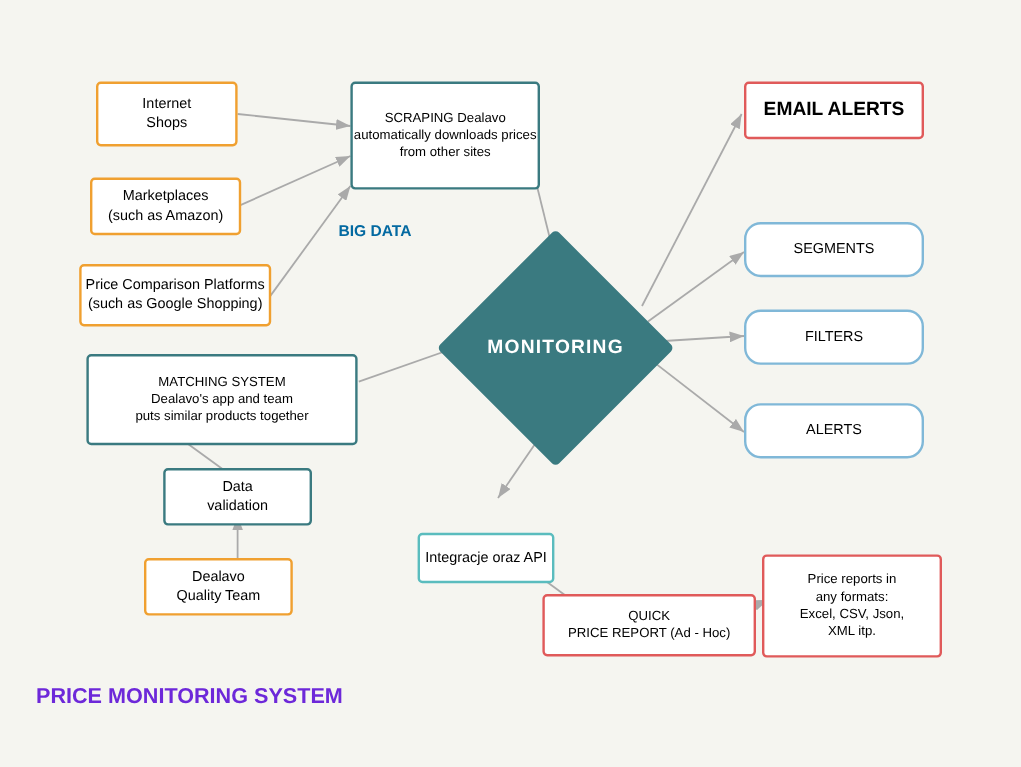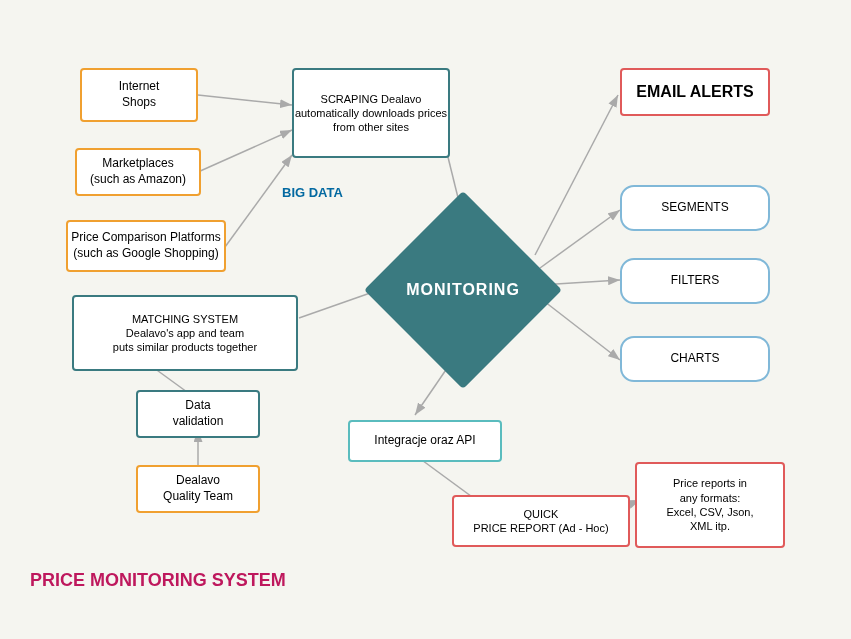--- a/index.html
+++ b/index.html
@@ -76,21 +76,21 @@
       position: absolute;
       font-size: 13px;
       font-weight: bold;
       color: #0369a1;
       text-align: center;
     }
     .label-bottom-left {
       position: absolute;
       font-size: 18px;
       font-weight: bold;
-      color: #be185d;
+      color: #6d28d9;
     }
     svg.arrows {
       position: absolute;
       top: 0;
       left: 0;
       width: 851px;
       height: 639px;
       pointer-events: none;
     }
     svg.arrows line, svg.arrows path {
@@ -170,31 +170,31 @@
     <span style="white-space:pre-line;font-size:11px;">MATCHING SYSTEM
 Dealavo's app and team
 puts similar products together</span>
   </div>
 
   <div class="node box-teal-dark" style="left:136px;top:390px;width:124px;height:48px;">
     <span style="white-space:pre-line;">Data
 validation</span>
   </div>
 
-  <div class="node box-orange" style="left:136px;top:465px;width:124px;height:48px;">
+  <div class="node box-orange" style="left:120px;top:465px;width:124px;height:48px;">
     <span style="white-space:pre-line;">Dealavo
 Quality Team</span>
   </div>
 
   <div class="diamond-container" style="left:388px;top:215px;width:150px;height:150px;">
     <div class="diamond"></div>
     <span class="diamond-text">MONITORING</span>
   </div>
 
-  <div class="node box-teal-outline" style="left:348px;top:420px;width:154px;height:42px;">
+  <div class="node box-teal-outline" style="left:348px;top:444px;width:114px;height:42px;">
     <span>Integracje oraz API</span>
   </div>
 
   <div class="node box-red" style="left:452px;top:495px;width:178px;height:52px;">
     <span style="white-space:pre-line;font-size:11px;">QUICK
 PRICE REPORT (Ad - Hoc)</span>
   </div>
 
   <div class="node box-red" style="left:620px;top:68px;width:150px;height:48px;">
     <span style="font-size:16px;font-weight:bold;">EMAIL ALERTS</span>
@@ -202,21 +202,21 @@
 
   <div class="node box-blue-light" style="left:620px;top:185px;width:150px;height:46px;">
     <span>SEGMENTS</span>
   </div>
 
   <div class="node box-blue-light" style="left:620px;top:258px;width:150px;height:46px;">
     <span>FILTERS</span>
   </div>
 
   <div class="node box-blue-light" style="left:620px;top:336px;width:150px;height:46px;">
-    <span>CHARTS</span>
+    <span>ALERTS</span>
   </div>
 
   <div class="node box-red" style="left:635px;top:462px;width:150px;height:86px;">
     <span style="white-space:pre-line;font-size:11px;">Price reports in
 any formats:
 Excel, CSV, Json,
 XML itp.</span>
   </div>
 
   <div class="label-bottom-left" style="left:30px;top:570px;">

